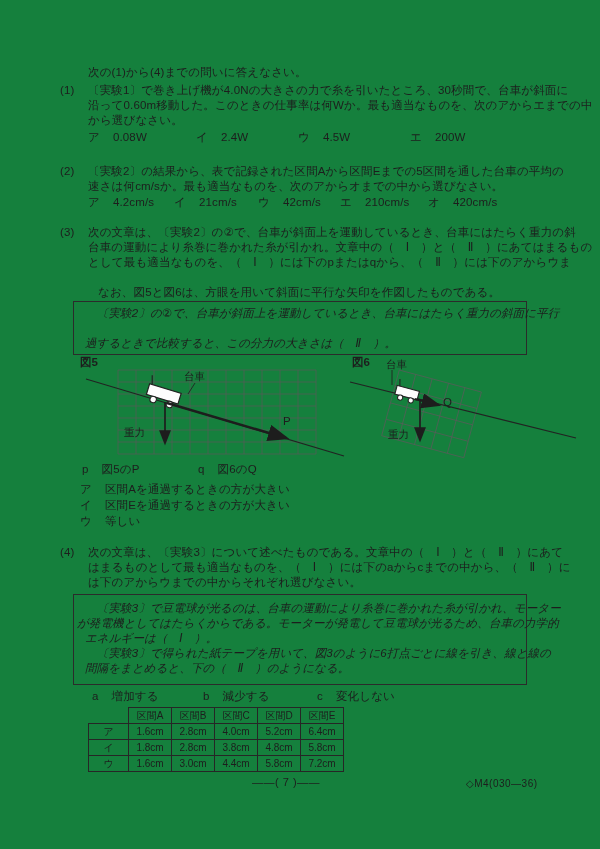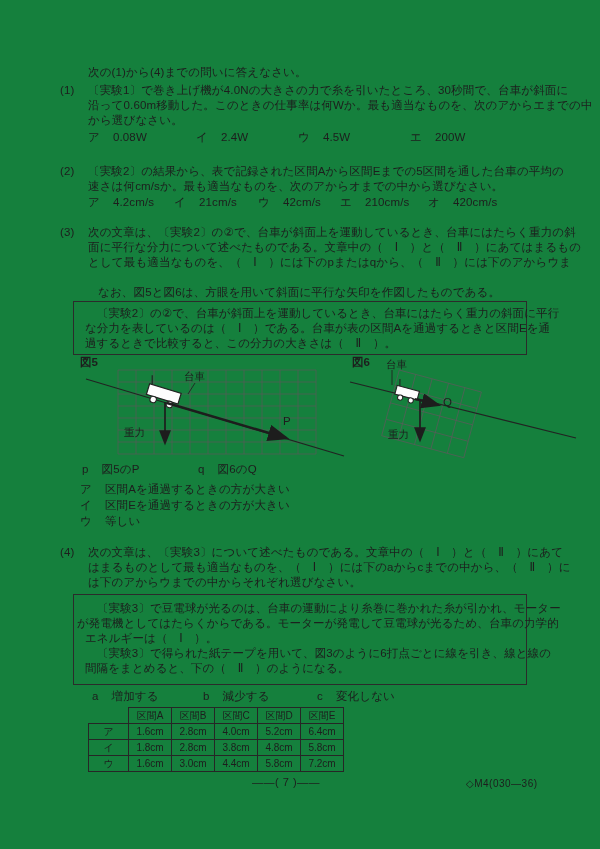--- a/index.html
+++ b/index.html
@@ -9,21 +9,21 @@
     color:#1d1d1d;
   }
   .page{
     position:relative;width:600px;height:849px;background:#15803d;overflow:hidden;
   }
   .ln{position:absolute;font-size:11.5px;line-height:13px;letter-spacing:0.15px;white-space:nowrap;}
   .marker{display:inline-block;width:28px;}
   .choice{position:absolute;white-space:nowrap;}
   .choice .k{margin-right:13px;}
   .qbox{position:absolute;left:73px;width:452px;border:1.6px solid #2b2b2b;background:transparent;}
-  .boxln{position:absolute;font-size:11.5px;line-height:13px;letter-spacing:0.1px;white-space:nowrap;}
+  .boxln{position:absolute;font-size:11.5px;line-height:13px;letter-spacing:0.1px;white-space:nowrap;font-style:italic;}
   svg text{fill:#1d1d1d;}
   table.ans{
     position:absolute;left:88px;top:707px;border-collapse:collapse;
     font-size:10px;table-layout:fixed;
   }
   table.ans td,table.ans th{
     border:1.4px solid #262626;height:15px;padding:0;text-align:center;
     font-weight:normal;vertical-align:middle;
   }
   table.ans th.blank{border-top:none;border-left:none;background:transparent;}
@@ -48,27 +48,26 @@
 
   <div class="ln" style="left:60px;top:165px"><span class="marker">(2)</span><span>〔実験2〕の結果から、表で記録された区間Aから区間Eまでの5区間を通した台車の平均の</span></div>
   <div class="ln" style="left:88px;top:180px">速さは何cm/sか。最も適当なものを、次のアからオまでの中から選びなさい。</div>
   <div class="ln choice" style="left:88px;top:196px"><span class="k">ア</span><span>4.2cm/s</span></div>
   <div class="ln choice" style="left:174px;top:196px"><span class="k">イ</span><span>21cm/s</span></div>
   <div class="ln choice" style="left:258px;top:196px"><span class="k">ウ</span><span>42cm/s</span></div>
   <div class="ln choice" style="left:340px;top:196px"><span class="k">エ</span><span>210cm/s</span></div>
   <div class="ln choice" style="left:428px;top:196px"><span class="k">オ</span><span>420cm/s</span></div>
 
   <div class="ln" style="left:60px;top:226px"><span class="marker">(3)</span><span>次の文章は、〔実験2〕の②で、台車が斜面上を運動しているとき、台車にはたらく重力の斜</span></div>
-  <div class="ln" style="left:88px;top:241px">面に平行な分力について述べたものである。文章中の（　Ⅰ　）と（　Ⅱ　）にあてはまるもの</div>
+  <div class="ln" style="left:88px;top:241px">台車の運動により糸巻に巻かれた糸が引かれ。文章中の（　Ⅰ　）と（　Ⅱ　）にあてはまるもの</div>
   <div class="ln" style="left:88px;top:256px">として最も適当なものを、（　Ⅰ　）には下のpまたはqから、（　Ⅱ　）には下のアからウま</div>
   <div class="ln" style="left:98px;top:286px">なお、図5と図6は、方眼を用いて斜面に平行な矢印を作図したものである。</div>
 
   <div class="qbox" style="top:301px;height:52px"></div>
   <div class="boxln" style="left:97px;top:307px">〔実験2〕の②で、台車が斜面上を運動しているとき、台車にはたらく重力の斜面に平行</div>
-  <div class="boxln" style="left:85px;top:322px">な分力を表しているのは（　Ⅰ　）である。台車が表の区間Aを通過するときと区間Eを通</div>
   <div class="boxln" style="left:85px;top:337px">過するときで比較すると、この分力の大きさは（　Ⅱ　）。</div>
 
   <svg style="position:absolute;left:76px;top:354px" width="282" height="112" viewBox="0 0 282 112">
     <defs>
       <marker id="ah5" markerWidth="9" markerHeight="7" refX="7.5" refY="3.5" orient="auto">
         <path d="M0,0 L9,3.5 L0,7 Z" fill="#1d1d1d"></path>
       </marker>
     </defs>
     <text x="4" y="12" font-size="11.5" font-weight="bold">図5</text>
 

